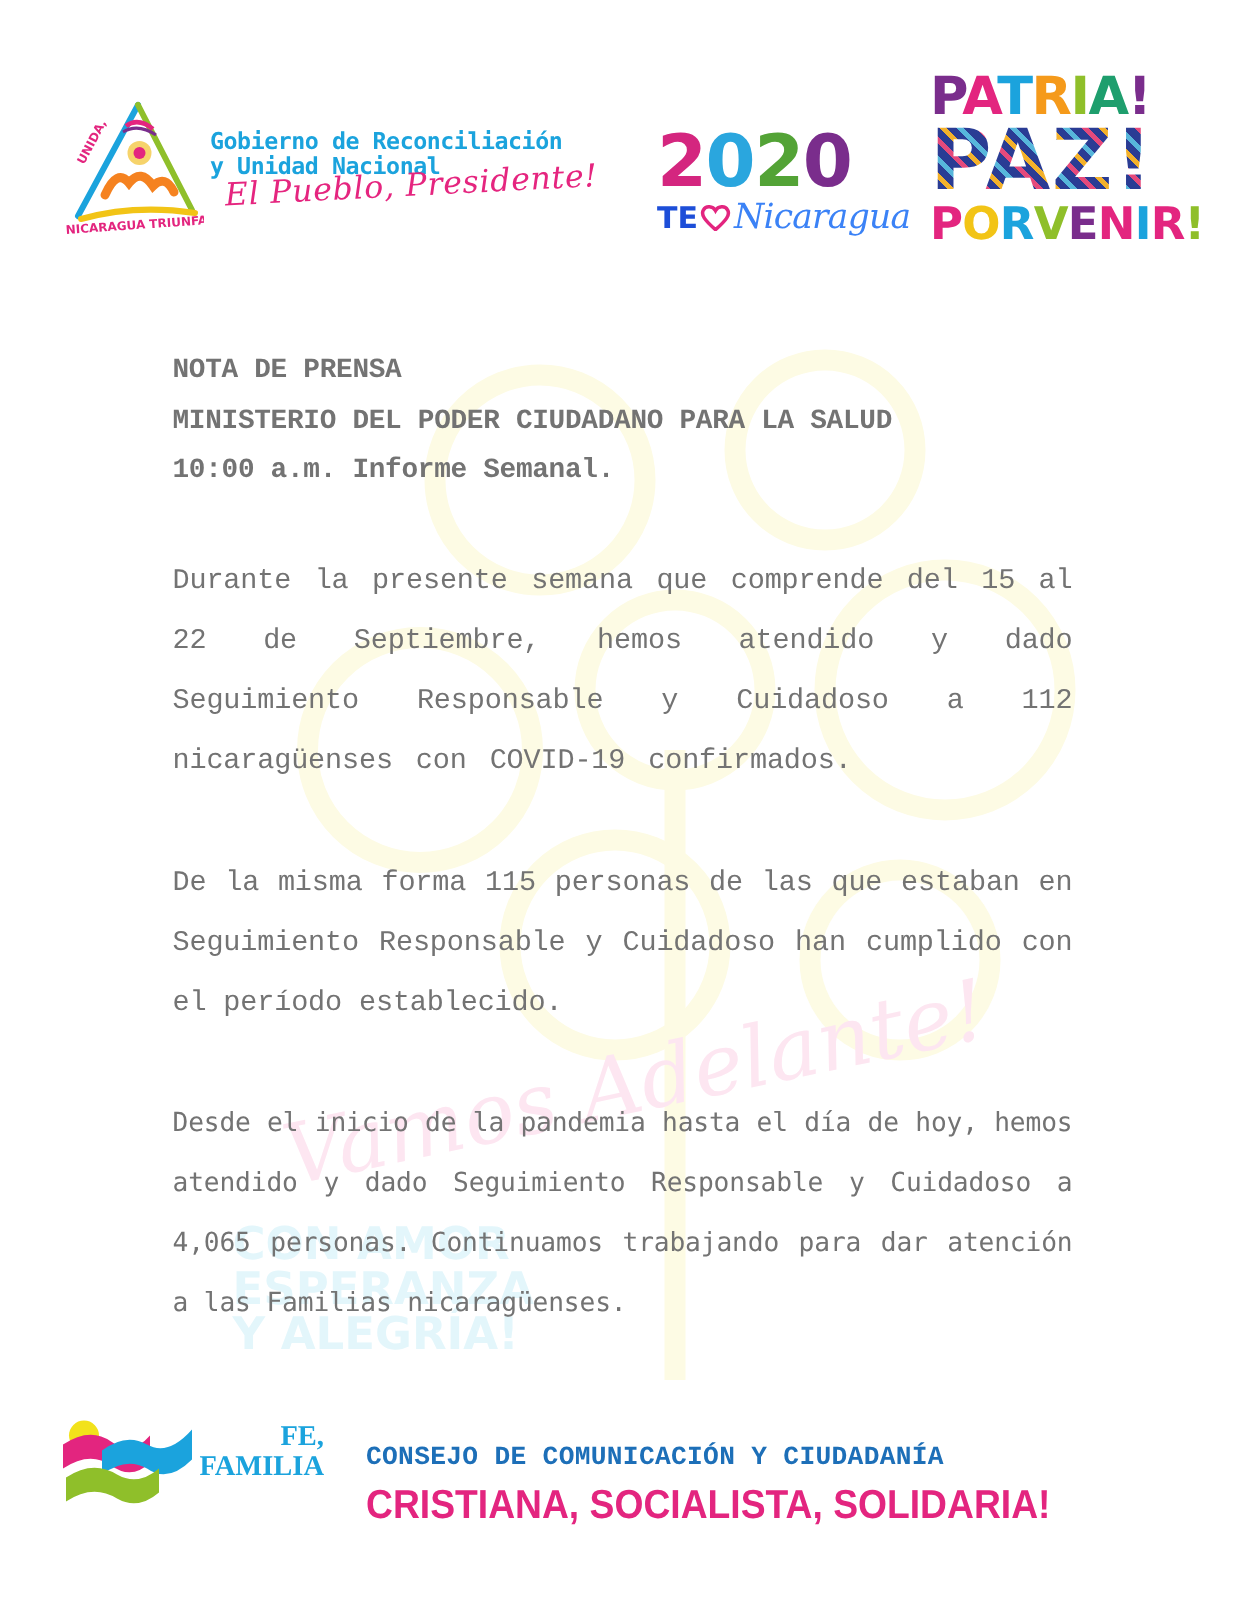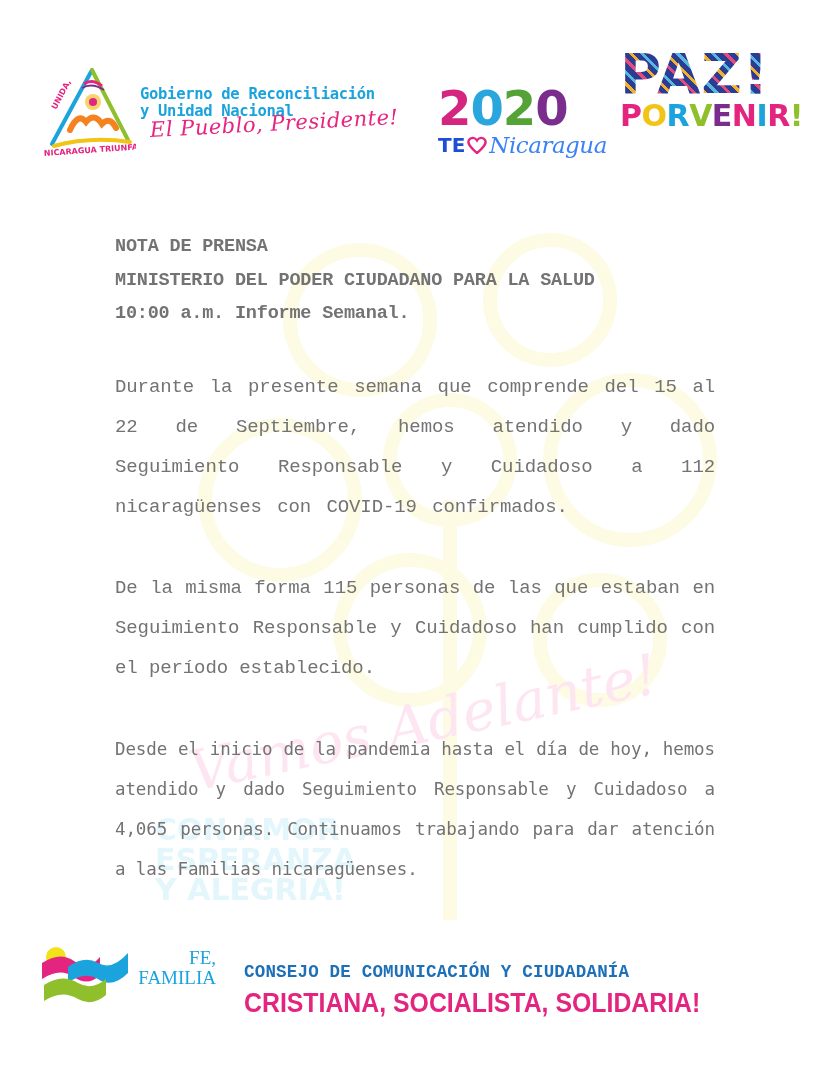--- a/index.html
+++ b/index.html
@@ -58,21 +58,21 @@
     
     .content { left: 115px; top: 230px; width: 600px; color: #737373; }
     .heading { font-weight: bold; font-size: 18.5px; line-height: 33.5px; white-space: nowrap; letter-spacing: -0.2px; }
     .para { font-size: 19px; line-height: 40px; margin-top: 28px; text-align: justify; text-align-last: left; letter-spacing: -0.1px; }
     .para.p1 { margin-top: 36px; word-spacing: 4px; }
     .para.p2 { margin-top: 41px; }
     .para.p3 { margin-top: 41px; font-family: "DejaVu Sans Mono", monospace; font-size: 17.5px; }
 
     
     .fe-logo { left: 40px; top: 945px; width: 90px; height: 60px; }
-    .fe-text { left: 70px; top: 948px; font-family: "Liberation Serif", serif; font-weight: normal; color: #1ba3dd; font-size: 19px; line-height: 20px; text-align: right; width: 146px; }
+    .fe-text { left: 70px; top: 948px; font-family: "Liberation Serif", serif; font-weight: bold; color: #1ba3dd; font-size: 19px; line-height: 20px; text-align: right; width: 146px; }
     .consejo { left: 244px; top: 962px; font-family: "Liberation Mono", monospace; font-weight: bold; color: #1d6fb8; font-size: 17.5px; letter-spacing: 0.2px; }
     .cristiana { left: 244px; top: 988px; font-family: "Liberation Sans", sans-serif; font-weight: bold; color: #e3257f; font-size: 27px; letter-spacing: 0px; transform: scaleX(0.92); transform-origin: left; }
   </style>
 </head>
 <body>
 
 <div class="abs gov-logo">
   <svg width="92" height="92" viewBox="0 0 92 92">
     <path d="M48 4 L8 78" stroke="#1ba3dd" stroke-width="4" fill="none" stroke-linecap="round"></path>
     <path d="M48 4 L84 74" stroke="#8fbf2a" stroke-width="4" fill="none" stroke-linecap="round"></path>
@@ -100,20 +100,23 @@
   <div class="te-row">
     <span class="te">TE</span>
     <svg class="heart" viewBox="0 0 24 20">
       <path d="M12 19 C4 12 1 8 3 4.5 C5 1 10 1.5 12 5 C14 1.5 19 1 21 4.5 C23 8 20 12 12 19 Z" fill="none" stroke="#e3257f" stroke-width="2.6"></path>
     </svg>
     <span class="nic">Nicaragua</span>
   </div>
 </div>
 
 <div class="abs patria-block">
+  <div class="patria">
+    <span>P</span><span>A</span><span>T</span><span>R</span><span>I</span><span>A</span><span>!</span>
+  </div>
   <div class="paz">PAZ!</div>
   <div class="porvenir">
     <span>P</span><span>O</span><span>R</span><span>V</span><span>E</span><span>N</span><span>I</span><span>R</span><span>!</span>
   </div>
 </div>
 
 <svg class="abs wm" viewBox="0 0 600 720">
   <g fill="none" stroke="#fdfbe4" stroke-width="14">
     <circle cx="210" cy="120" r="70"></circle>
     <circle cx="400" cy="100" r="60"></circle>

